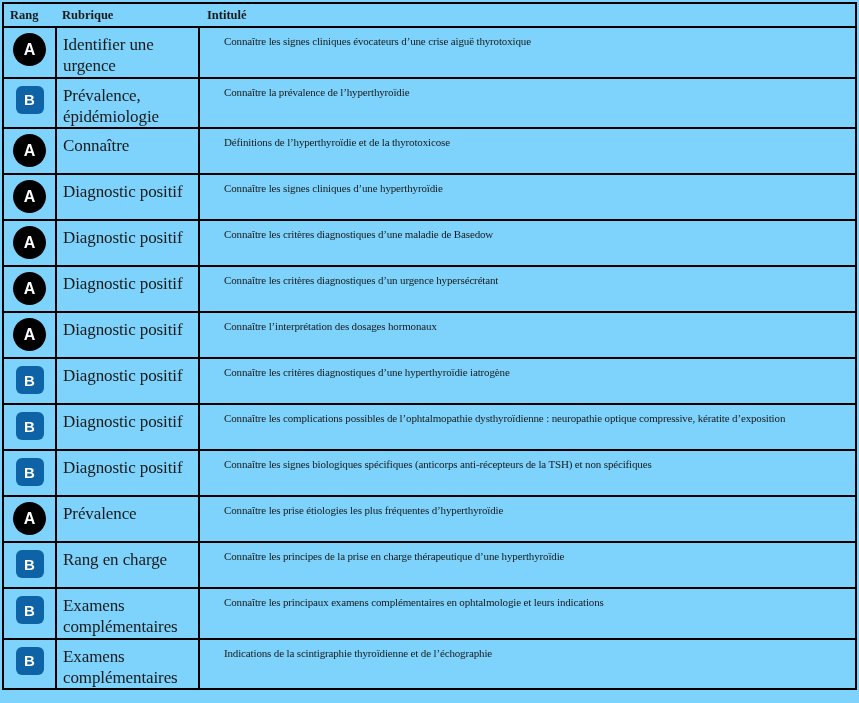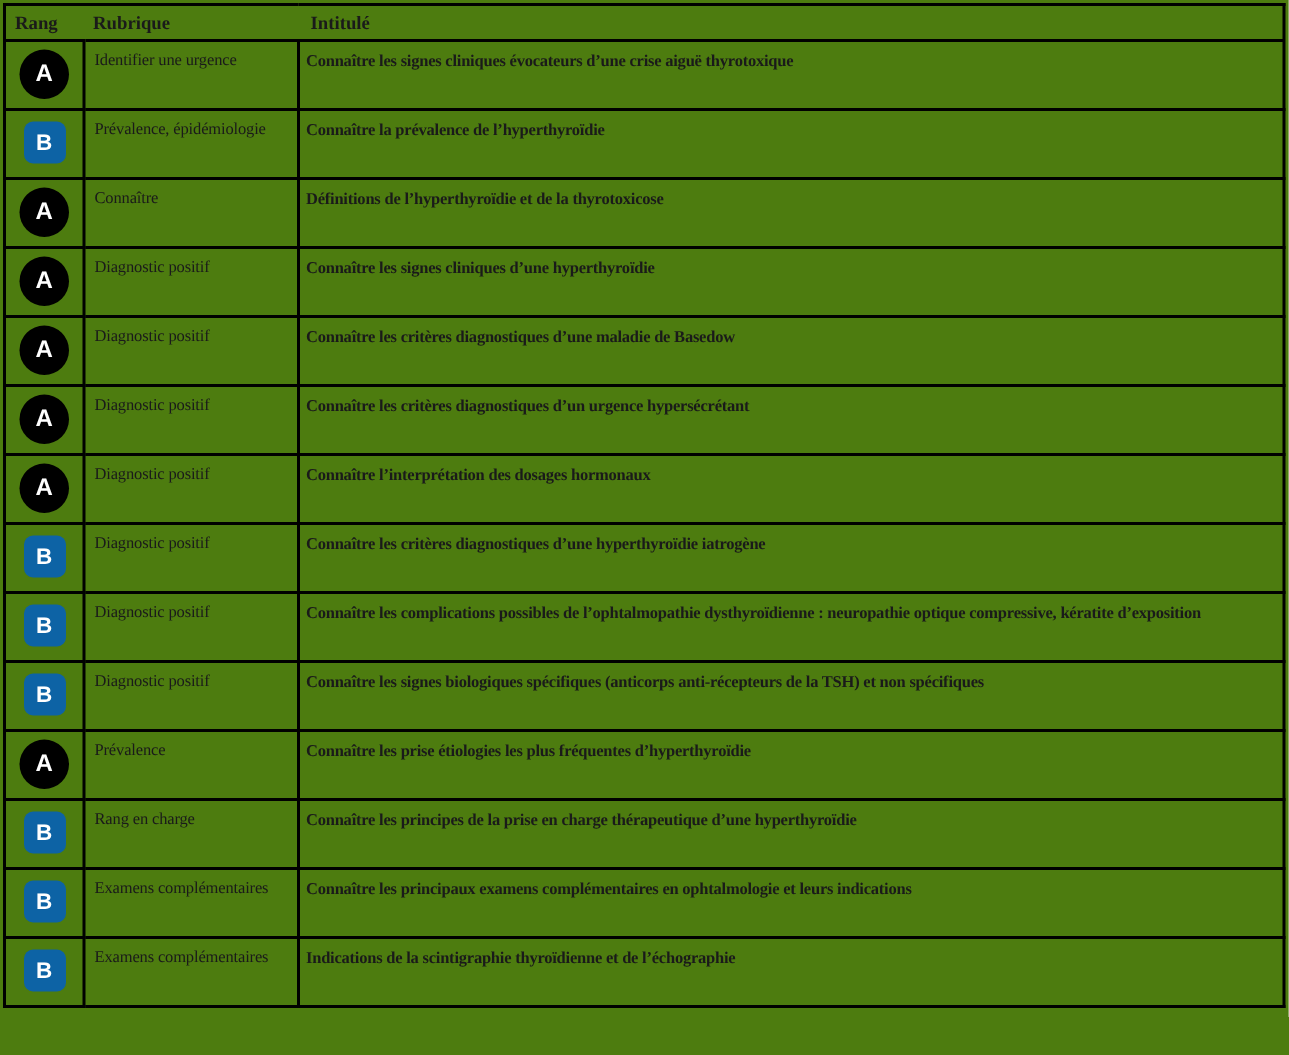--- a/index.html
+++ b/index.html
@@ -5,21 +5,21 @@
   html, body {
     margin: 0;
     padding: 0;
     background: #ffffff;
     font-family: "Liberation Serif", "DejaVu Serif", serif;
     color: #1a1a1a;
   }
   .page {
     width: 859px;
     height: 703px;
-    background: #4d7c0f;
+    background: #7dd3fc;
     box-sizing: border-box;
     padding: 2px 2px 0 2px;
   }
   table.comp-table {
     border-collapse: collapse;
     table-layout: fixed;
     width: 855px;
     border: 2px solid #000;
   }
   col.col-rang { width: 53px; }
@@ -72,31 +72,30 @@
   }
   .badge-b {
     width: 28px;
     height: 28px;
     margin-top: 2px;
     border-radius: 6px;
     background: var(--badge-b, #0d63a5);
     font-size: 15px;
   }
   td.cell-rubrique {
-    font-size: 11px;
+    font-size: 17px;
     padding: 6px 3px 0 6px;
     letter-spacing: -0.1px;
     line-height: 1.25;
   }
   td.cell-intitule {
     font-size: 11px;
-    padding: 6px 4px 0 4px;
+    padding: 6px 4px 0 24px;
     letter-spacing: -0.15px;
     line-height: 1.3;
-    font-weight: bold;
   }
 </style>
 </head>
 <body>
 
 <div class="page">
   <table class="comp-table">
     <colgroup>
       <col class="col-rang">
       <col class="col-rubrique">

